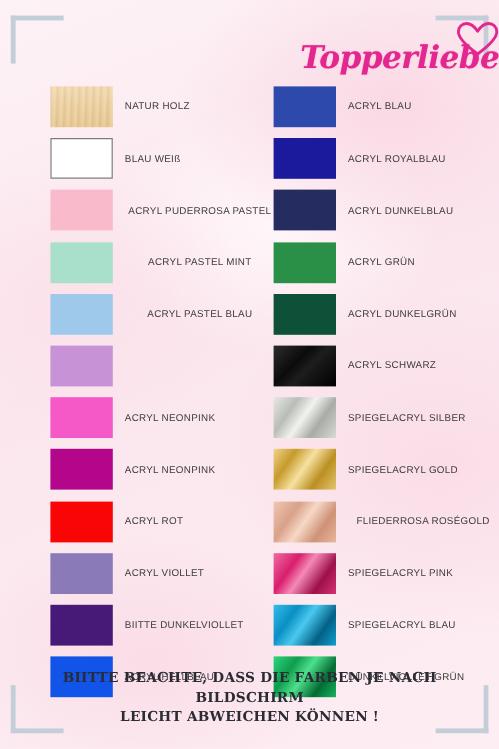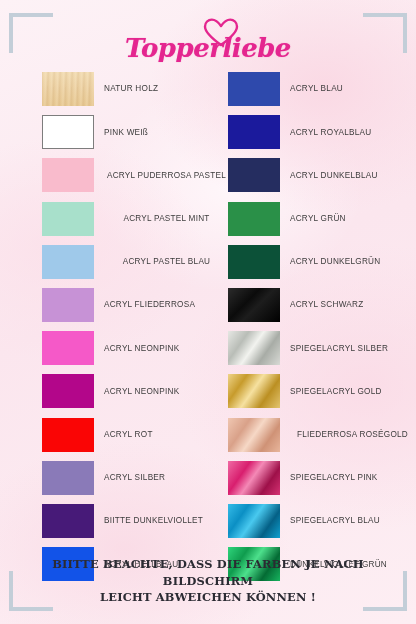--- a/index.html
+++ b/index.html
@@ -27,21 +27,21 @@
   .bk-tl{left:9px;top:13px;}
   .bk-tl .h{left:0;top:0;} .bk-tl .v{left:0;top:0;}
   .bk-tr{right:9px;top:13px;}
   .bk-tr .h{right:0;top:0;} .bk-tr .v{right:0;top:0;}
   .bk-bl{left:9px;bottom:13px;}
   .bk-bl .h{left:0;bottom:0;} .bk-bl .v{left:0;bottom:0;}
   .bk-br{right:9px;bottom:13px;}
   .bk-br .h{right:0;bottom:0;} .bk-br .v{right:0;bottom:0;}
 
   
-  .logo-wrap{position:absolute;left:0;right:0;top:18px;text-align:center;height:48px;}
+  .logo-wrap{position:absolute;left:0;right:0;top:18px;text-align:right;height:48px;}
   .logo-heart{position:relative;display:inline-block;width:36px;height:30px;margin-left:26px;}
   .logo-heart svg{position:absolute;left:0;top:0;}
   .logo-text{
     display:block;margin-top:-19px;
     font-family:"DejaVu Serif",serif;
     font-style:italic;font-weight:bold;
     font-size:26px;letter-spacing:-.5px;
     color:#e4268f;
     text-shadow:0 0 1px rgba(228,38,143,.5);
   }
@@ -106,53 +106,52 @@
   </div>
 
   <div class="grid">
     <div class="col col-left" id="col-left">
         <div class="row">
           <div class="sw" style="background: repeating-linear-gradient(92deg, rgba(190, 150, 95, 0.18) 0px, rgba(190, 150, 95, 0) 2px, rgba(255, 240, 210, 0.22) 4px, rgba(190, 150, 95, 0.14) 6px), linear-gradient(178deg, rgb(242, 220, 180) 0%, rgb(236, 209, 164) 45%, rgb(230, 199, 145) 100%);"></div>
           <div class="lbl">NATUR HOLZ</div>
         </div>
         <div class="row">
           <div class="sw bordered" style="background: rgb(255, 255, 255);"></div>
-          <div class="lbl">PINK WEIß</div>
+          <div class="lbl">BLAU WEIß</div>
         </div>
         <div class="row">
           <div class="sw" style="background: rgb(249, 187, 204);"></div>
           <div class="lbl center">ACRYL PUDERROSA PASTEL</div>
         </div>
         <div class="row">
           <div class="sw" style="background: rgb(168, 224, 203);"></div>
           <div class="lbl center">ACRYL PASTEL MINT</div>
         </div>
         <div class="row">
           <div class="sw" style="background: rgb(159, 201, 234);"></div>
           <div class="lbl center">ACRYL PASTEL BLAU</div>
         </div>
         <div class="row">
           <div class="sw" style="background: rgb(199, 146, 214);"></div>
-          <div class="lbl">ACRYL FLIEDERROSA</div>
         </div>
         <div class="row">
           <div class="sw" style="background: rgb(245, 89, 200);"></div>
           <div class="lbl">ACRYL NEONPINK</div>
         </div>
         <div class="row">
           <div class="sw" style="background: rgb(179, 6, 138);"></div>
           <div class="lbl">ACRYL NEONPINK</div>
         </div>
         <div class="row">
           <div class="sw" style="background: rgb(250, 5, 5);"></div>
           <div class="lbl">ACRYL ROT</div>
         </div>
         <div class="row">
           <div class="sw" style="background: rgb(138, 122, 184);"></div>
-          <div class="lbl">ACRYL SILBER</div>
+          <div class="lbl">ACRYL VIOLLET</div>
         </div>
         <div class="row">
           <div class="sw" style="background: rgb(71, 26, 120);"></div>
           <div class="lbl">BIITTE DUNKELVIOLLET</div>
         </div>
         <div class="row">
           <div class="sw" style="background: rgb(18, 83, 232);"></div>
           <div class="lbl">ACRYL HELLBLAU</div>
         </div>
       </div>

